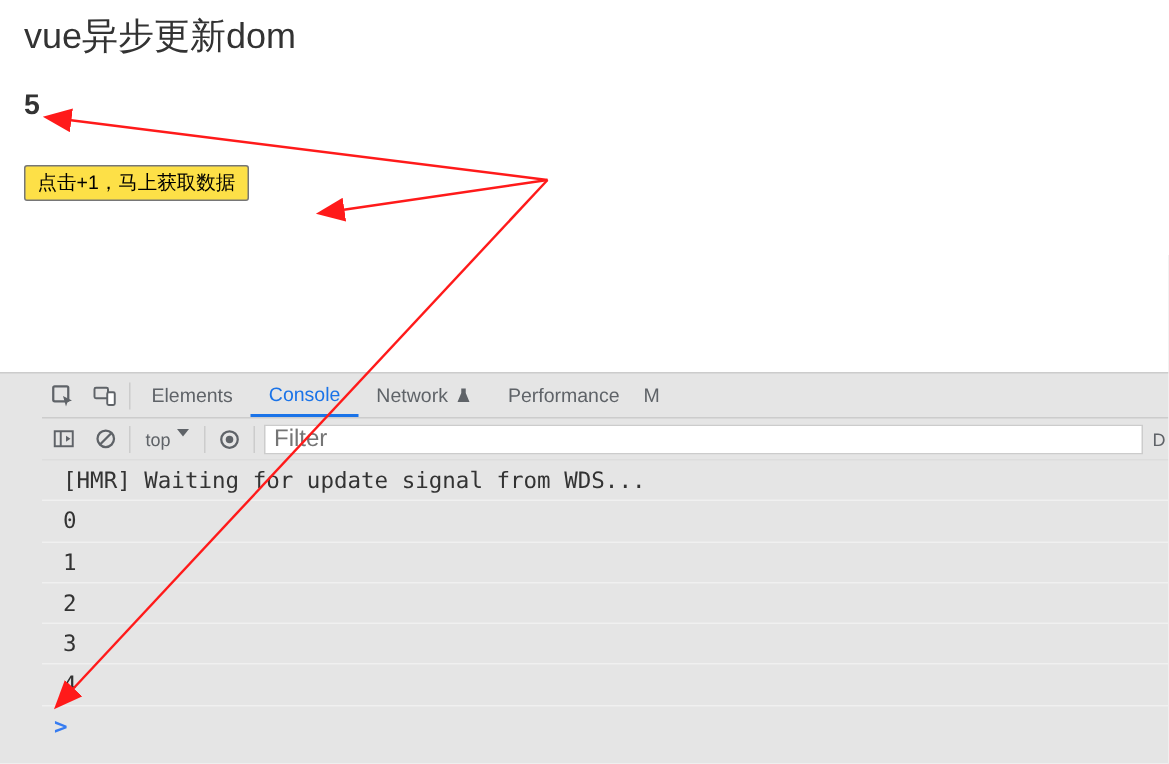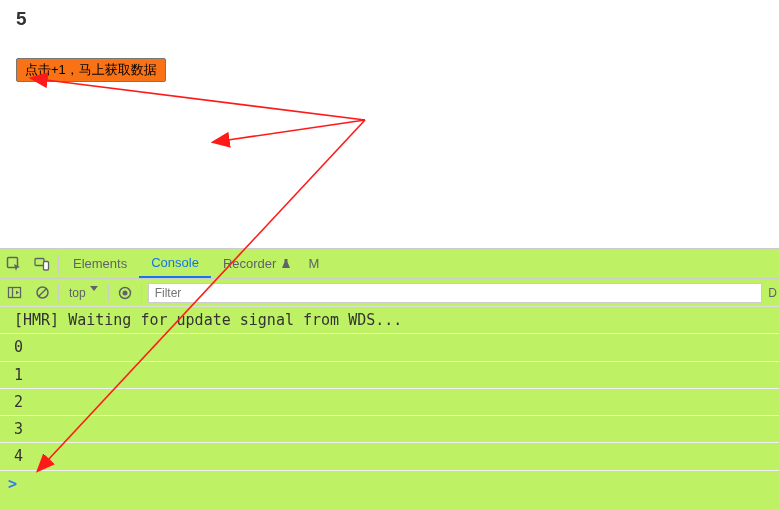--- a/index.html
+++ b/index.html
@@ -1,40 +1,41 @@
 <!DOCTYPE html>
 <html><head>
 <meta charset="utf-8">
 <style>
 * { margin:0; padding:0; box-sizing:border-box; }
 body { font-family:Arial,"Microsoft YaHei",sans-serif; font-size:14px; color:#333; width:779px; height:509px; background:#fff; position:relative; }
 .app { padding:8px 16px; }
 .app h2 { font-size:24px; font-weight:400; margin-bottom:20px; }
 .app .count { font-size:19px; font-weight:700; margin-bottom:28px; }
-.app button { font-family:Arial,"Microsoft YaHei",sans-serif; font-size:13px; padding:2px 8px; background:#f97316; border:1px solid #767676; border-radius:2px; cursor:pointer; }
-.dev { position:absolute; top:248px; left:0; right:0; bottom:0; border-top:1px solid #ccc; background:#bef264; color:#333; overflow:hidden; }
+.app button { font-family:Arial,"Microsoft YaHei",sans-serif; font-size:13px; padding:2px 8px; background:#fde047; border:1px solid #767676; border-radius:2px; cursor:pointer; }
+.dev { position:absolute; top:248px; left:0; right:0; bottom:0; border-top:1px solid #ccc; background:#e5e5e5; color:#333; overflow:hidden;padding-left:28px; }
 .tabs { display:flex; align-items:center; height:30px; border-bottom:1px solid #ccc; }
 .icon-btn { width:28px; height:28px; display:flex; align-items:center; justify-content:center; color:#5f6368; cursor:pointer; }
 .sep { width:1px; height:18px; background:#ccc; margin:0 2px; }
 .tab { padding:0 12px; height:29px; display:flex; align-items:center; color:#5f6368; cursor:pointer; font-size:13px; gap:4px; }
 .tab.active { color:#1a73e8; border-bottom:2px solid #1a73e8;text-align:center; }
 .toolbar { display:flex; align-items:center; height:28px; border-bottom:1px solid #ddd; }
 .toolbar .sel { display:flex; align-items:flex-start; gap:4px; padding:0 8px; color:#5f6368; font-size:12px; cursor:pointer; }
-.toolbar input { flex:1; height:20px; border:1px solid #ccc; padding:0 6px; font-size:12px; margin:0 6px 0 4px; outline:none; }
+.toolbar input { flex:1; height:20px; border:1px solid #ccc; padding:0 6px; font-size:16px; margin:0 6px 0 4px; outline:none; }
 .tri { border-left:4px solid transparent; border-right:4px solid transparent; border-top:5px solid #5f6368; }
 .log { font-family:Consolas,monospace; font-size:15px; }
 .log .row { padding:3px 14px; border-bottom:1px solid #f0f0f0; line-height:1.35; }
 .prompt-row { padding:4px 8px; }
 .prompt { color:#367cf1; font-weight:bold; font-family:Consolas,monospace; }
 svg.arrow { position:absolute; top:0; left:0; pointer-events:none; }
 </style>
 </head>
 <body>
 
 <div class="app">
+  <h2>vue异步更新dom</h2>
   <p class="count">5</p>
   <button>点击+1，马上获取数据</button>
 </div>
 
 <div class="dev">
 
   <div class="tabs">
     <div class="icon-btn">
       <svg width="16" height="16" viewBox="0 0 16 16">
           <rect x="1.5" y="1.5" width="10" height="10" rx="1" fill="none" stroke="#5f6368" stroke-width="1.5"></rect>
@@ -44,25 +45,26 @@
     <div class="icon-btn">
       <svg width="16" height="16" viewBox="0 0 16 16">
           <rect x="1" y="2.5" width="9" height="7" rx="1" fill="none" stroke="#5f6368" stroke-width="1.3"></rect>
           <rect x="9.5" y="5.5" width="5" height="8.5" rx="1" fill="#fff" stroke="#5f6368" stroke-width="1.3"></rect>
         </svg>
     </div>
     <div class="sep"></div>
     <div class="tab">Elements</div>
     <div class="tab active">Console</div>
     <div class="tab">
-      <span>Recorder</span>
+      <span>Network</span>
       <svg width="12" height="12" viewBox="0 0 12 12">
           <path d="M4.5 1 L7.5 1 L7.5 4 L10 10 L2 10 L4.5 4 Z" fill="#5f6368"></path>
         </svg>
     </div>
+    <div class="tab">Performance</div>
     <div class="tab" style="padding:0 4px">M</div>
   </div>
 
   <div class="toolbar">
     <div class="icon-btn">
       <svg width="15" height="15" viewBox="0 0 15 15">
           <rect x="1.5" y="2.5" width="12" height="10" fill="none" stroke="#5f6368" stroke-width="1.3"></rect>
           <line x1="5.5" y1="2.5" x2="5.5" y2="12.5" stroke="#5f6368" stroke-width="1.3"></line>
           <polygon points="9,5.5 12,7.5 9,9.5" fill="#5f6368"></polygon>
         </svg>

